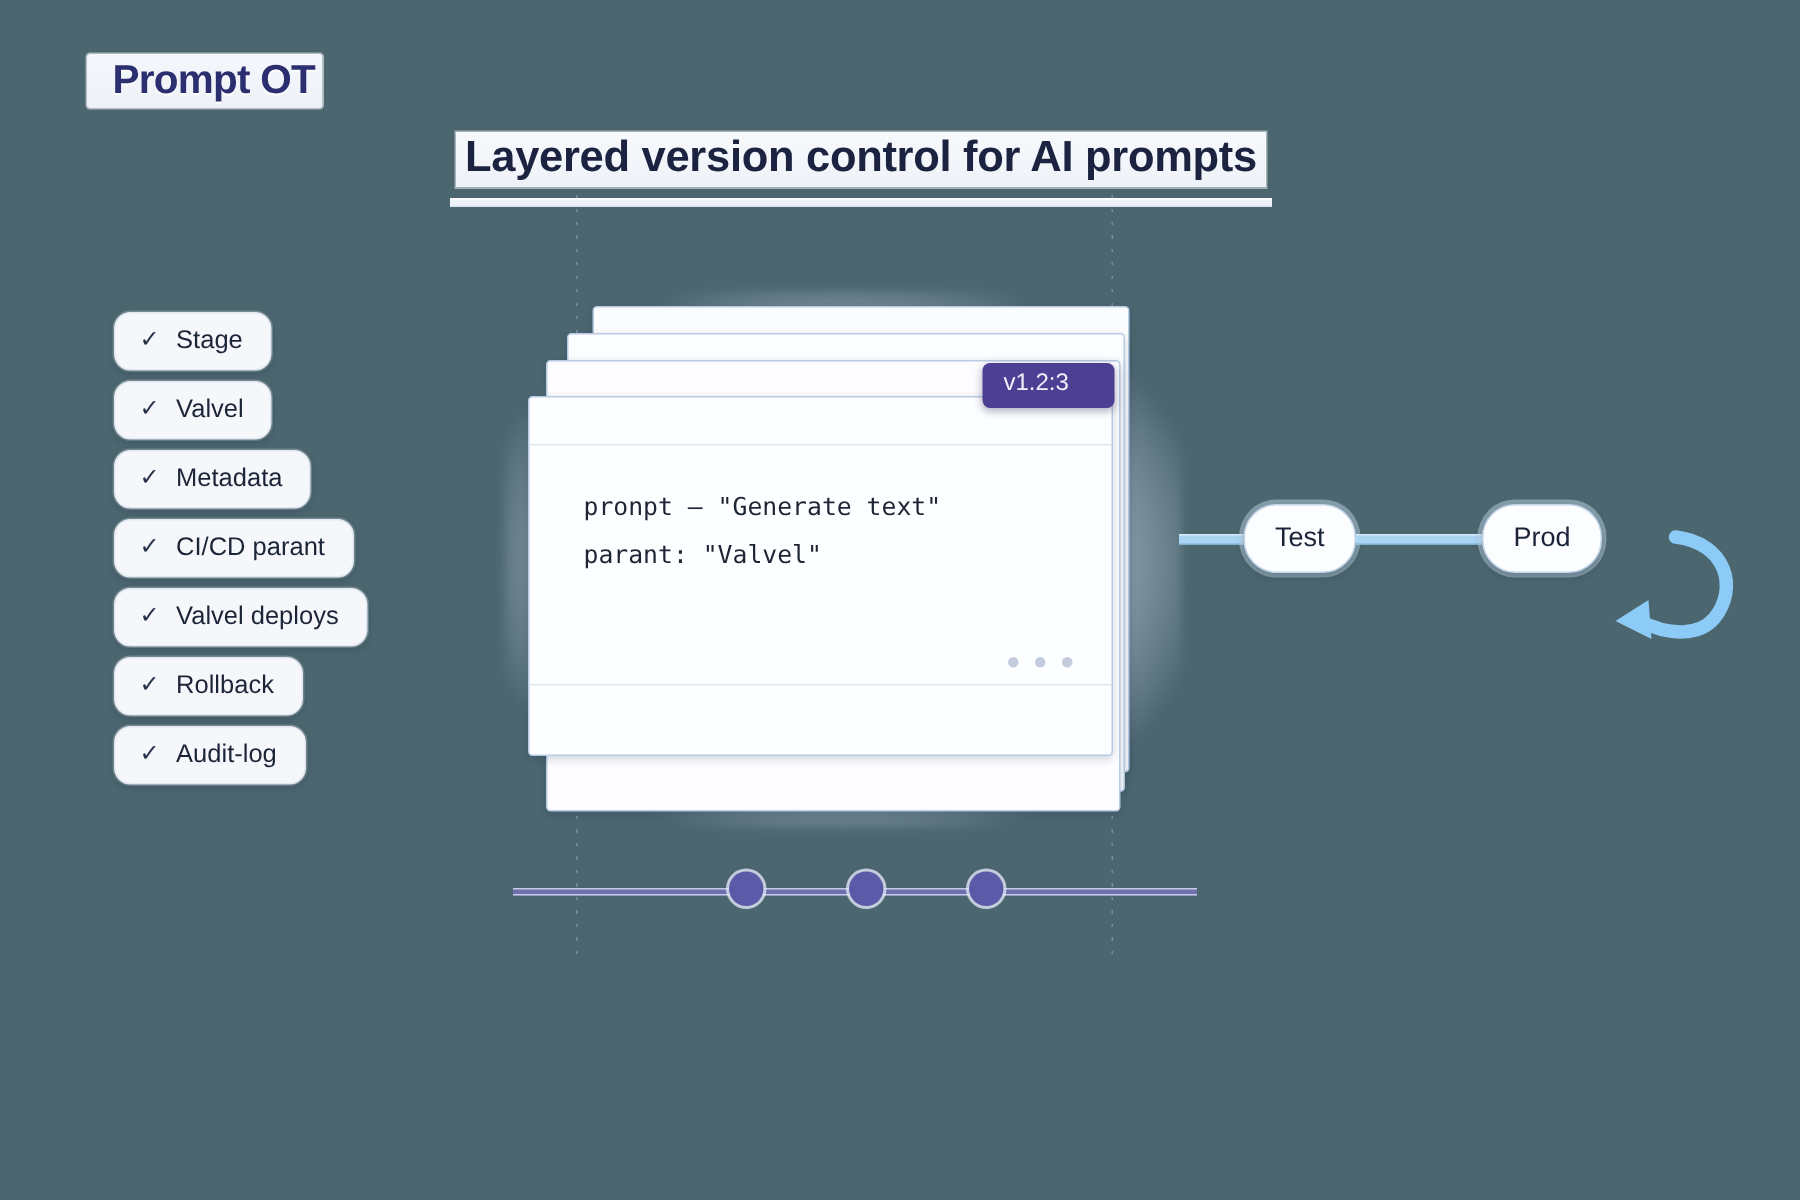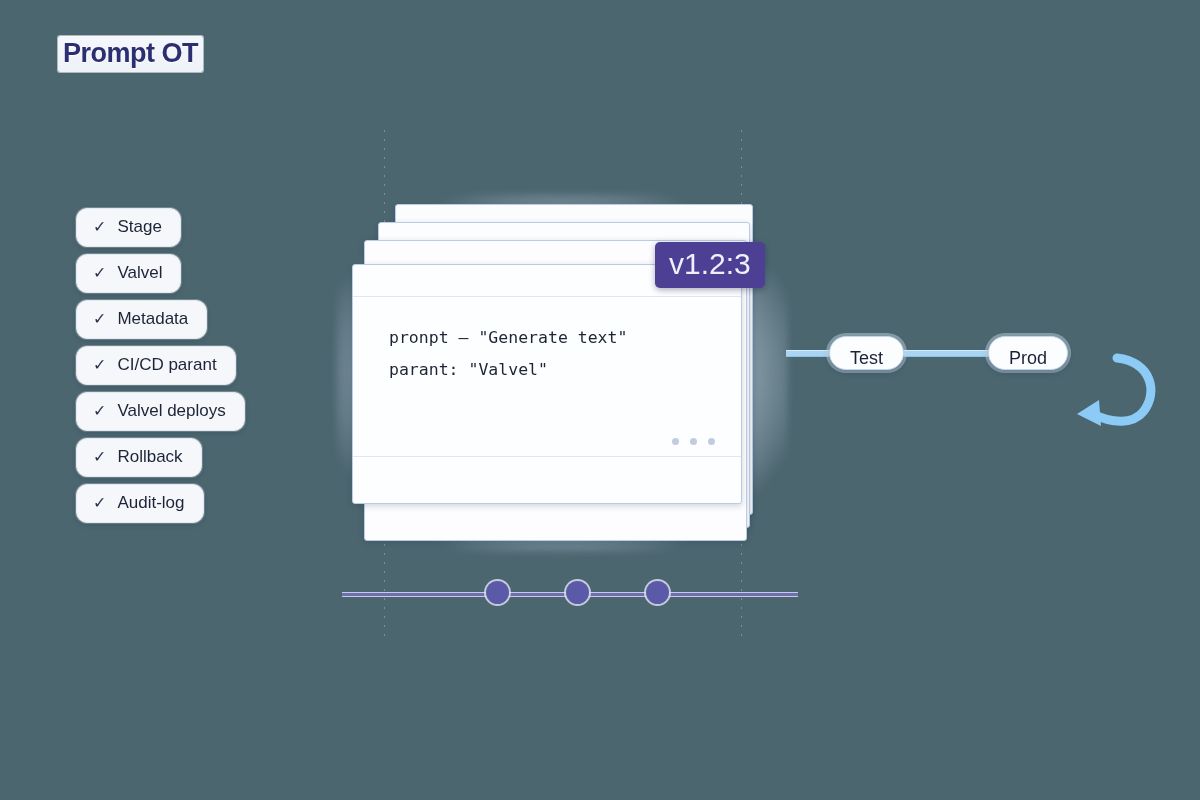--- a/index.html
+++ b/index.html
@@ -22,21 +22,21 @@
   
   #logo {
     position: absolute;
     left: 58px;
     top: 36px;
     font-size: 27px;
     font-weight: bold;
     letter-spacing: -0.5px;
     color: #2b2f70;
     background: linear-gradient(to bottom, #f4f7fb 0%, #eef2f8 100%);
-    padding: 2px 5px 3px 5px;
+    padding: 2px 5px 3px 17px;
     border-radius: 2px;
     text-shadow: 0 1px 0 #ffffff;
     box-shadow: 0 0 0 1px rgba(255,255,255,0.55);
     white-space: nowrap;
   }
 
   
   #title-wrap {
     position: absolute;
     left: 300px;
@@ -159,22 +159,22 @@
     background: #c2ccde;
   }
 
   
   #version-badge {
     position: absolute;
     left: 655px;
     top: 242px;
     background: #4c3f94;
     color: #eef0fb;
-    font-size: 30px;
-    padding: 5px 14px 7px 14px;
+    font-size: 16px;
+    padding: 5px 30px 7px 14px;
     border-radius: 5px;
     box-shadow: 0 2px 6px rgba(20,20,60,0.35);
     z-index: 9;
     white-space: nowrap;
   }
 
   
   #pipeline {
     position: absolute;
     left: 786px;
@@ -187,21 +187,21 @@
     height: 7px;
     background: #a9d4f2;
     border-top: 1px solid #d4ebfb;
     border-bottom: 1px solid #8dc3ea;
   }
   .pipe-link.first { width: 43px; }
   .node {
     background: #fbfdff;
     border: 1px solid #c3d5e8;
     border-radius: 22px;
-    padding: 11px 20px 0 20px;
+    padding: 11px 20px 12px 20px;
     font-size: 18px;
     color: #1b2338;
     box-shadow: 0 3px 6px rgba(25,45,70,0.25), 0 0 0 3px rgba(205,224,240,0.45);
     white-space: nowrap;
   }
   #rollback-arrow {
     position: absolute;
     left: 1055px;
     top: 352px;
     width: 110px;
@@ -245,20 +245,24 @@
 </head>
 <body>
 
 <div class="stage">
 
   <div class="guide" style="left:384px; top:130px; height:510px;"></div>
   <div class="guide" style="left:741px; top:130px; height:510px;"></div>
 
   <div id="logo">Prompt OT</div>
 
+  <div id="title-wrap">
+    <div id="title">Layered version control for AI prompts</div>
+    <div id="title-rule"></div>
+  </div>
 
   <div id="features">
       <div class="chip">
         <span class="tick">✓</span>
         <span>Stage</span>
       </div>
       <div class="chip">
         <span class="tick">✓</span>
         <span>Valvel</span>
       </div>

